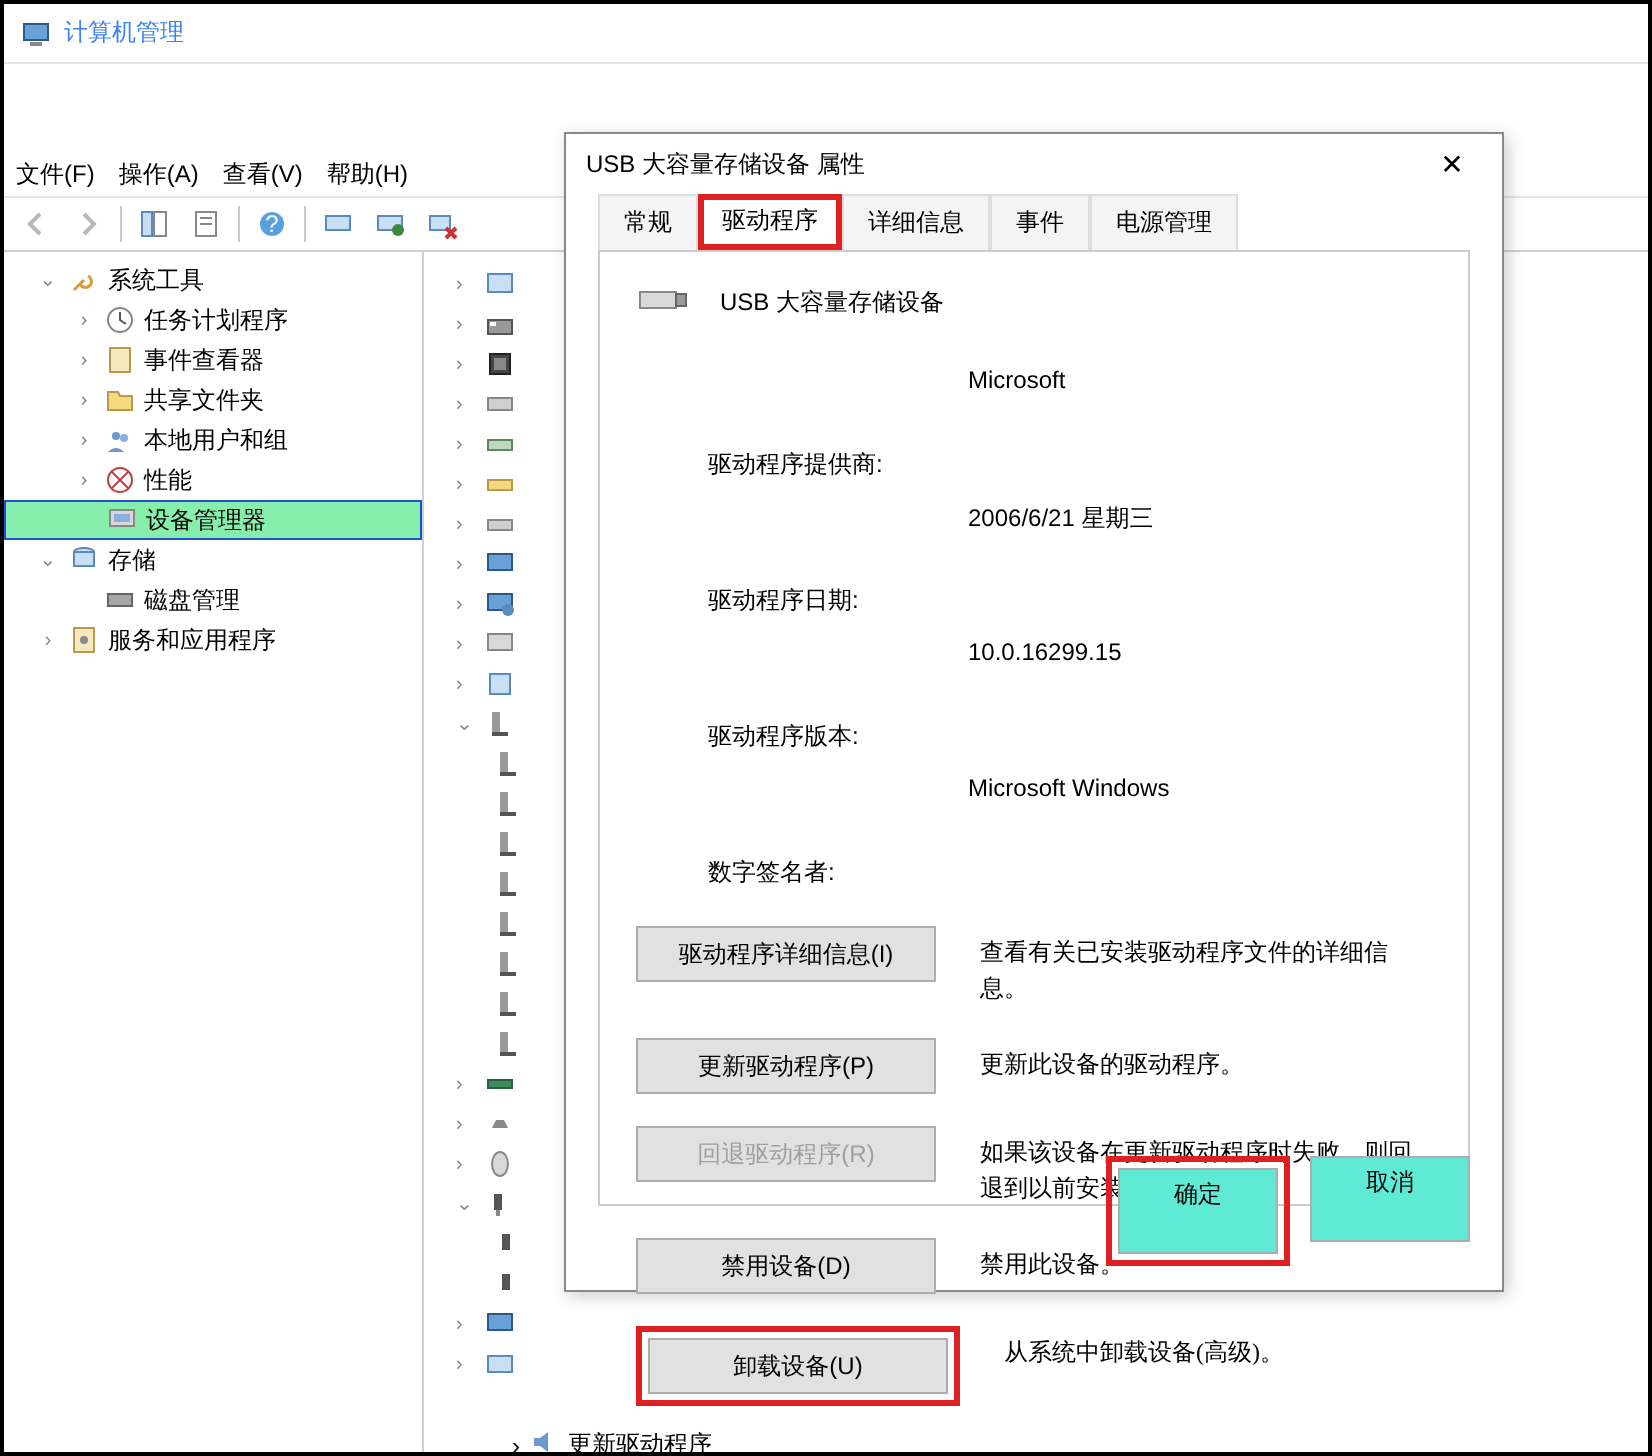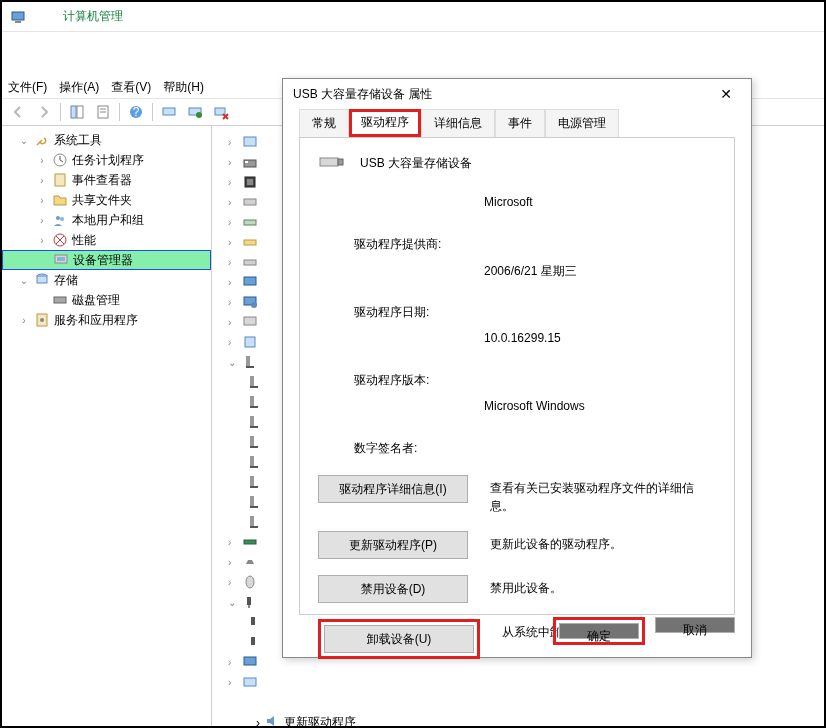--- a/index.html
+++ b/index.html
@@ -1,20 +1,20 @@
 <!DOCTYPE html>
 <html><head>
 <meta charset="utf-8">
 <style>
 * { box-sizing: border-box; margin: 0; padding: 0; font-family: "Microsoft YaHei", "Segoe UI", sans-serif; font-size: 12px; }
 body { background: #fff; border: 2px solid #000; width: 826px; height: 728px; position: relative; overflow: hidden; }
 
 .titlebar { height: 30px; display: flex; align-items: center; padding: 0 8px; background: #fff; border-bottom: 1px solid #e5e5e5; }
 .titlebar .icon { width: 16px; height: 16px; margin-right: 6px; }
-.titlebar .title { color: #15803d; margin-left: 31px; }
+.titlebar .title { color: #3b82f6; }
 
 .menubar { height: 22px; display: flex; align-items: center; padding: 0 6px; gap: 12px; background: #fff; margin-top: 44px; }
 .menubar span { color: #000; }
 
 .toolbar { height: 28px; display: flex; align-items: center; padding: 0 4px; gap: 2px; background: #fff; border-top: 1px solid #e5e5e5; border-bottom: 1px solid #d0d0d0; }
 .tbtn { width: 24px; height: 22px; display: flex; align-items: center; justify-content: center; border: 1px solid transparent; }
 .tsep { width: 1px; height: 18px; background: #ccc; margin: 0 2px; }
 
 .main { display: flex; height: calc(100% - 80px); }
 .sidebar { width: 210px; border-right: 1px solid #d0d0d0; padding: 4px 0; overflow: auto; }
@@ -25,40 +25,40 @@
 .ind1 { padding-left: 16px; }
 .ind2 { padding-left: 34px; }
 
 .content { flex: 1; position: relative; padding: 4px 6px; overflow: hidden; }
 .dev-col { position: absolute; left: 16px; top: 6px; width: 50px; }
 .dev-row { display: flex; align-items: center; height: 20px; }
 .dev-row .exp { width: 10px; font-size: 10px; color: #888; }
 .dev-row .dicon { width: 16px; height: 16px; margin-left: 4px; }
 .audio-line { position: absolute; left: 44px; bottom: 38px; display: flex; align-items: center; gap: 4px; }
 
-.dialog { position: absolute; left: 280px; top: 76px; width: 470px; height: 580px; background: #fff; border: 1px solid #888; box-shadow: 2px 2px 8px rgba(0,0,0,0.2); }
+.dialog { position: absolute; left: 280px; top: 64px; width: 470px; height: 580px; background: #fff; border: 1px solid #888; box-shadow: 2px 2px 8px rgba(0,0,0,0.2); }
 .dlg-title { height: 30px; display: flex; align-items: center; justify-content: space-between; padding: 0 10px; }
 .dlg-close { width: 30px; text-align: center; cursor: pointer; font-size: 14px; }
 .tabs { display: flex; padding: 0 16px; }
 .tab { padding: 5px 12px; background: #fff; border: 1px solid #ccc; border-bottom: none; margin-right: 0px; position: relative; }
 .tab.inactive { background: #f4f4f4; border-color: #ddd; }
 .tab.active { background: #fff; z-index: 2; }
 .tab-hl { border: 3px solid #e02020; padding: 2px 9px; }
 .tab-body { border: 1px solid #ccc; margin: 0 16px 10px; padding: 14px 18px; height: 478px; position: relative; }
 .dev-header { display: flex; align-items: center; gap: 14px; margin-bottom: 20px; }
 .info-row { display: flex; margin-bottom: 10px; }
 .info-row .k { width: 130px; margin-top: 41px; }
 .actions { margin-top: 18px; }
 .act-row { display: flex; align-items: flex-start; gap: 22px; margin-bottom: 16px; }
 .act-btn { width: 150px; height: 28px; background: #e1e1e1; border: 1px solid #adadad; text-align: center; line-height: 26px; }
 .act-btn.disabled { color: #a0a0a0; }
 .act-desc { flex: 1; line-height: 1.5; padding-top: 4px; font-family: Liberation Serif, serif; }
 .hl-box { border: 3px solid #e02020; padding: 3px; display: inline-block; }
 .dlg-footer { position: absolute; right: 16px; bottom: 12px; display: flex; gap: 10px; }
-.dlg-btn { width: 80px; height: 16px; background: #737373; border: 1px solid #adadad; text-align: center; line-height: 24px; }
+.dlg-btn { width: 80px; height: 43px; background: #5eead4; border: 1px solid #adadad; text-align: center; line-height: 24px; }
 
 
 .svg-icon { width: 16px; height: 16px; }
 </style>
 </head>
 <body>
 
 <div class="titlebar">
   <span class="icon">
     <svg class="svg-icon" viewBox="0 0 16 16">
@@ -455,20 +455,24 @@
     <div class="actions">
       <div class="act-row">
         <div class="act-btn">驱动程序详细信息(I)</div>
         <div class="act-desc">查看有关已安装驱动程序文件的详细信息。</div>
       </div>
       <div class="act-row">
         <div class="act-btn">更新驱动程序(P)</div>
         <div class="act-desc">更新此设备的驱动程序。</div>
       </div>
       <div class="act-row">
+        <div class="act-btn disabled">回退驱动程序(R)</div>
+        <div class="act-desc">如果该设备在更新驱动程序时失败，则回退到以前安装的驱动程序。</div>
+      </div>
+      <div class="act-row">
         <div class="act-btn">禁用设备(D)</div>
         <div class="act-desc">禁用此设备。</div>
       </div>
       <div class="act-row">
         <span class="hl-box">
           <div class="act-btn">卸载设备(U)</div>
         </span>
         <div class="act-desc">从系统中卸载设备(高级)。</div>
       </div>
     </div>

